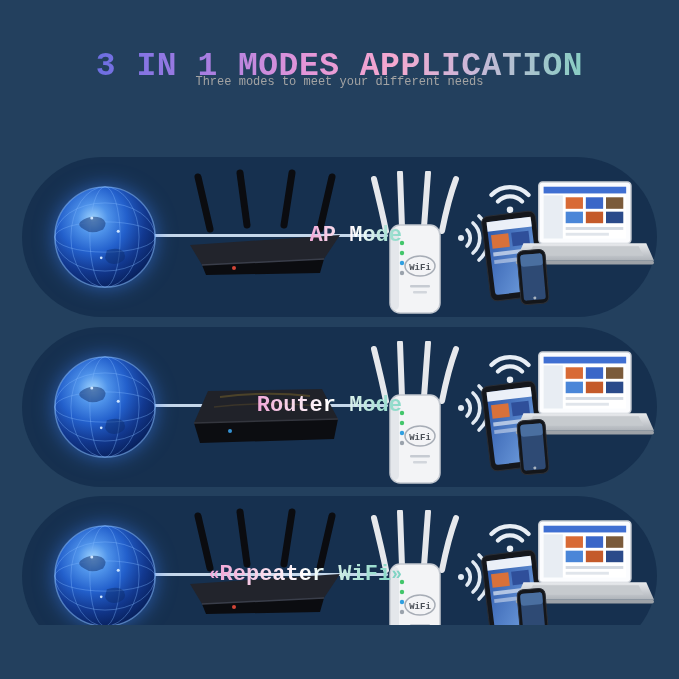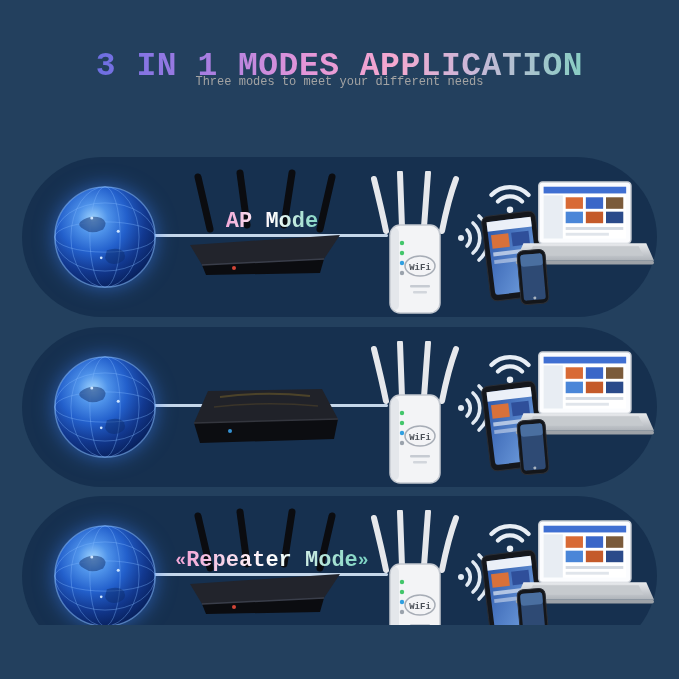--- a/index.html
+++ b/index.html
@@ -11,21 +11,21 @@
     -webkit-background-clip:text;background-clip:text;color:transparent;}
   .subtitle{position:absolute;top:74px;left:0;width:679px;text-align:center;
     color:#a3a3a3;font-size:12px;line-height:1.35;}
   .mode-row{position:absolute;left:22px;width:635px;height:160px;background:#16304f;border-radius:80px;}
   .row-1{top:157px}.row-2{top:327px}.row-3{top:496px}
   .abs{position:absolute;}
   .globe{left:30px;top:27px;width:106px;height:106px;filter:drop-shadow(0 0 10px rgba(60,130,255,.55));z-index:2;}
   .link-line{left:118px;top:77px;width:248px;height:3px;background:#cfe0f2;border-radius:2px;opacity:.95;z-index:1;}
   .router{left:150px;top:10px;width:185px;height:115px;z-index:2;}
   .modem{left:158px;top:36px;width:170px;height:92px;z-index:2;}
-  .mode-label{left:120px;top:52px;width:260px;text-align:center;z-index:5;
+  .mode-label{left:120px;top:66px;width:260px;text-align:right;z-index:5;
     font-size:22px;font-weight:700;white-space:nowrap;}
   .grad-text{background:linear-gradient(90deg,#f2a9d8 0%,#f8d8ea 25%,#ffffff 50%,#bfe8dd 75%,#86d8c6 100%);
     -webkit-background-clip:text;background-clip:text;color:transparent;}
   .mark-left{color:#f2a9d8;font-weight:700;font-size:18px;vertical-align:1px;}
   .mark-right{color:#7fd4c4;font-weight:700;font-size:18px;vertical-align:1px;}
   .extender{left:342px;top:14px;width:100px;height:148px;z-index:3;}
   .waves-right{left:434px;top:52px;width:40px;height:58px;z-index:2;}
   .devices{left:462px;top:14px;width:170px;height:140px;z-index:2;}
   .wifi-symbol{left:0;top:2px;width:52px;height:44px;}
   .laptop{left:26px;top:8px;width:144px;height:98px;}
@@ -200,20 +200,21 @@
     <div class="abs modem">
       <svg viewBox="0 0 170 92">
         <polygon points="28,28 142,26 158,56 14,60" fill="#202229"></polygon>
         <polygon points="14,60 158,56 154,76 20,80" fill="#0c0d11"></polygon>
         <path d="M40,34 Q85,28 130,33" fill="none" stroke="#6b5a2a" stroke-width="2" opacity=".6"></path>
         <path d="M34,44 Q85,38 138,43" fill="none" stroke="#55482a" stroke-width="1.5" opacity=".5"></path>
         <line x1="14" y1="60" x2="158" y2="56" stroke="#34363e" stroke-width="1.5"></line>
         <circle cx="50" cy="68" r="2" fill="#3aa0e8" opacity=".9"></circle>
       </svg>
     </div>
+    <div class="abs mode-label"><span class="mark-left"></span><span class="grad-text">Router Mode</span><span class="mark-right"></span></div>
     <div class="abs extender">
       <svg viewBox="0 0 100 148">
         <g stroke="#e6e8ec" stroke-width="6" stroke-linecap="round" fill="none">
           <path d="M22,60 C18,40 14,24 10,8"></path>
             <path d="M38,56 L36,2"></path>
             <path d="M60,56 L64,2"></path>
             <path d="M78,60 C82,40 86,24 92,8"></path>
         </g>
         <rect x="26" y="54" width="50" height="88" rx="10" fill="#f3f4f6" stroke="#c3c8d0" stroke-width="1.5"></rect>
         <rect x="27" y="57" width="8" height="82" rx="5" fill="#e0e3e8" opacity=".8"></rect>
@@ -314,21 +315,21 @@
             <path d="M75,58 L68,6"></path>
             <path d="M112,58 L120,6"></path>
             <path d="M148,62 L160,10"></path>
         </g>
         <polygon points="18,78 168,68 152,92 30,98" fill="#22242c"></polygon>
         <polygon points="30,98 152,92 148,106 34,108" fill="#0b0c10"></polygon>
         <line x1="30" y1="98" x2="152" y2="92" stroke="#3a3e4a" stroke-width="1.5"></line>
         <circle cx="62" cy="101" r="2" fill="#e84b3c" opacity=".9"></circle>
       </svg>
     </div>
-    <div class="abs mode-label"><span class="mark-left">«</span><span class="grad-text">Repeater Mode</span><span class="mark-right">»</span></div>
+    <div class="abs mode-label"><span class="mark-left">«</span><span class="grad-text">Repeater WiFi</span><span class="mark-right">»</span></div>
     <div class="abs extender">
       <svg viewBox="0 0 100 148">
         <g stroke="#e6e8ec" stroke-width="6" stroke-linecap="round" fill="none">
           <path d="M22,60 C18,40 14,24 10,8"></path>
             <path d="M38,56 L36,2"></path>
             <path d="M60,56 L64,2"></path>
             <path d="M78,60 C82,40 86,24 92,8"></path>
         </g>
         <rect x="26" y="54" width="50" height="88" rx="10" fill="#f3f4f6" stroke="#c3c8d0" stroke-width="1.5"></rect>
         <rect x="27" y="57" width="8" height="82" rx="5" fill="#e0e3e8" opacity=".8"></rect>

